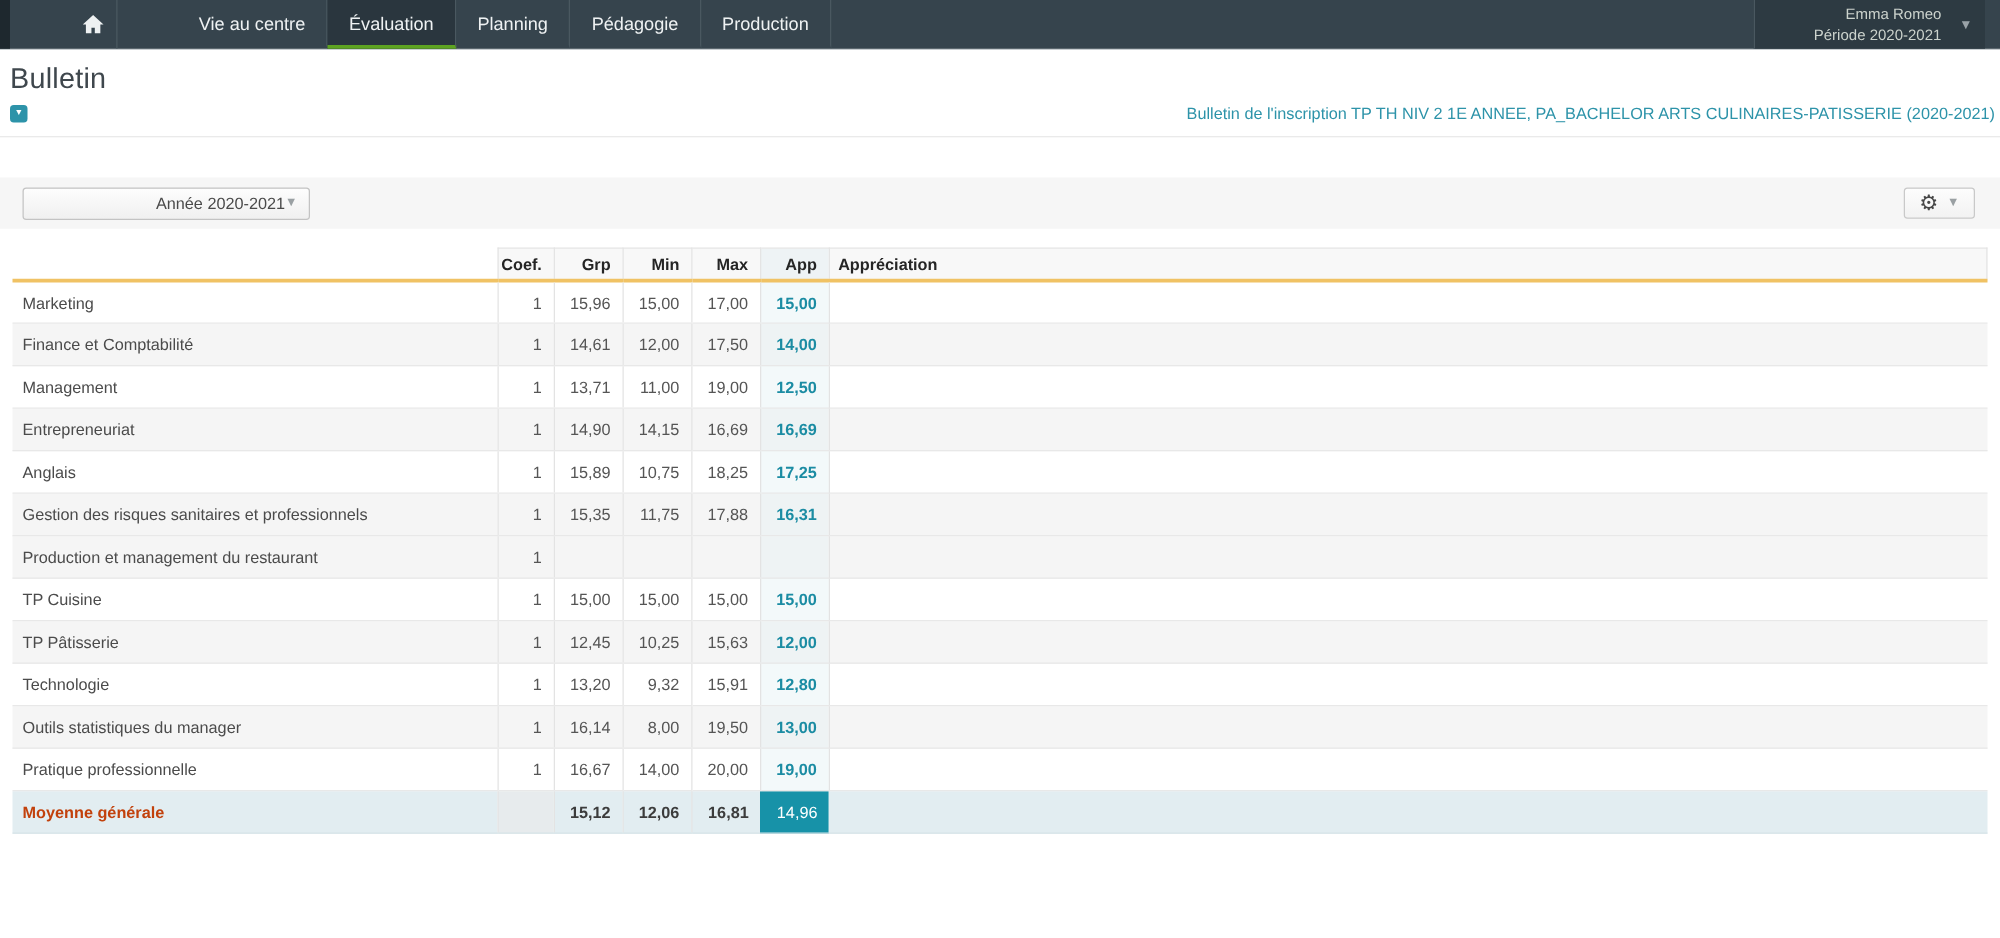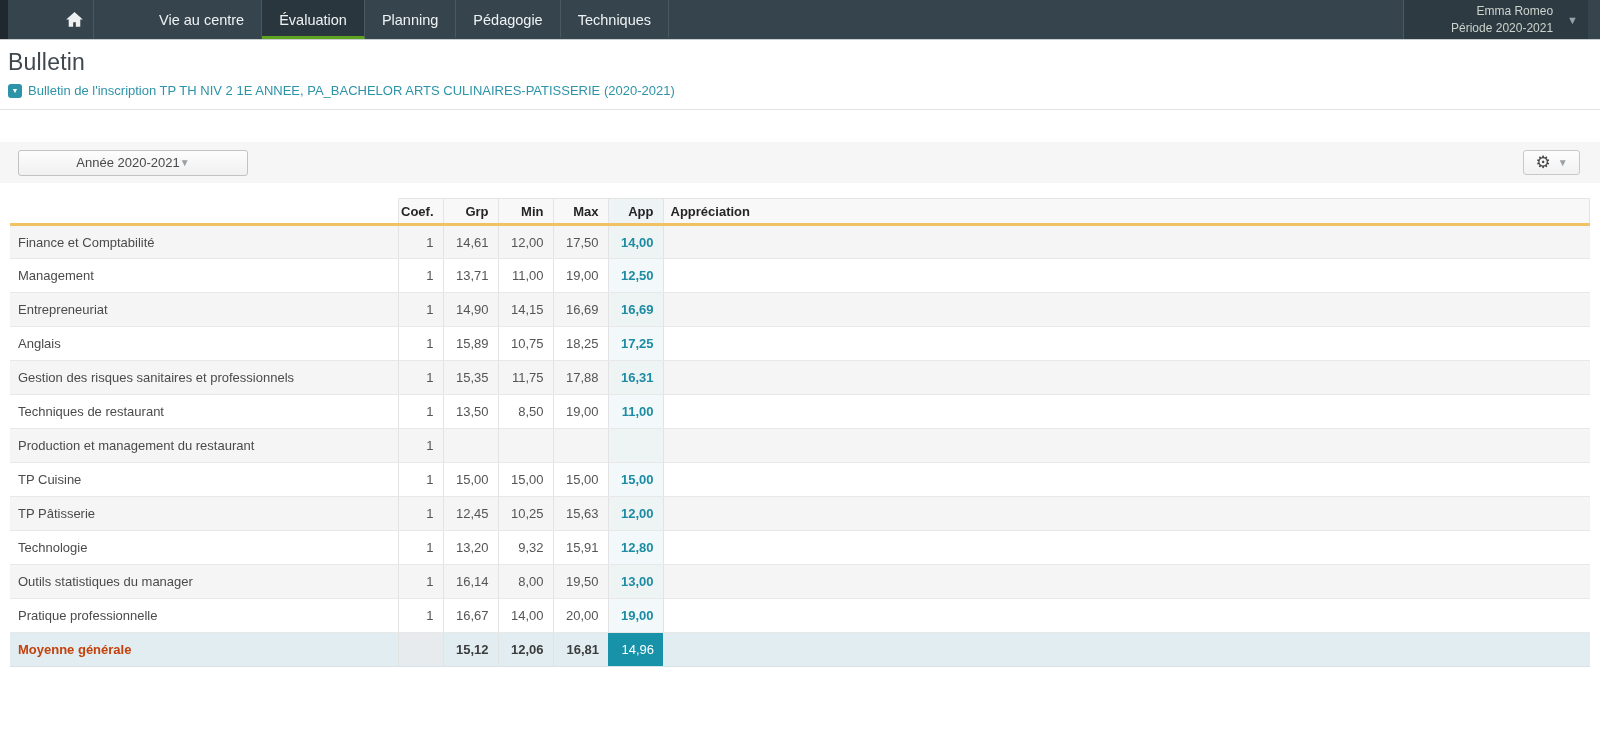--- a/index.html
+++ b/index.html
@@ -35,39 +35,39 @@
     background:#2d3a42; border-left:1px solid #4a5860;
     display:flex; align-items:center; justify-content:flex-end;
     padding:0 10px 0 12px; cursor:pointer;
   }
   .nav-user-text { text-align:right; color:#ccd3cd; font-size:12px; line-height:1.35; }
   .nav-user-caret { color:#99a2a7; font-size:11px; margin-left:14px; }
 
   
   .page-header { background:#fff; padding:9px 4px 11px 8px; border-bottom:1px solid #e3e3e3; }
   .page-title { font-size:23px; font-weight:400; color:#3f474d; margin:0 0 7px 0; letter-spacing:0.2px; }
-  .bulletin-link { display:flex; align-items:center; gap:6px; font-size:13px; }
+  .bulletin-link { display:flex; align-items:center; gap:6px; font-size:13px;justify-content:space-between; }
   .link-toggle {
     width:14px; height:14px; border-radius:3px; background:#2d93a9;
     display:flex; align-items:center; justify-content:center;
     color:#fff; font-size:7px; line-height:1; cursor:pointer; flex:0 0 auto;
   }
   .bulletin-link a { color:#2d93a9; text-decoration:none; cursor:pointer; }
 
   
   .spacer-a { height:32px; background:#fff; }
   .toolbar {
     height:41px; background:#f6f6f6;
     display:flex; align-items:center; justify-content:space-between;
     padding:0 20px 0 18px;
   }
   .select-box {
     width:230px; height:25px; border:1px solid #c3c3c3; border-radius:3px;
     background:linear-gradient(#fdfdfd,#f0f0f0);
-    display:flex; align-items:center; justify-content:center;
+    display:flex; align-items:center; justify-content:flex-end;
     padding:12px 9px; font-size:13px; color:#4a4a4a; cursor:pointer;
   }
   .select-caret, .btn-caret { color:#9aa0a3; font-size:10px; }
   .gear-btn {
     width:57px; height:25px; border:1px solid #c9c9c9; border-radius:3px;
     background:linear-gradient(#fdfdfd,#f2f2f2);
     display:flex; align-items:center; justify-content:center; gap:7px;
     cursor:pointer;
   }
   .gear-glyph { color:#474747; font-size:17px; line-height:1; }
@@ -115,21 +115,21 @@
       <svg viewBox="0 0 24 24">
           <path d="M12 2.5 1.5 12h3.2v9h5.6v-5.6h3.4V21h5.6v-9h3.2z"></path>
         </svg>
     </span>
   </div>
   <div class="nav-tabs">
       <div class="nav-tab">Vie au centre</div>
       <div class="nav-tab active">Évaluation</div>
       <div class="nav-tab">Planning</div>
       <div class="nav-tab">Pédagogie</div>
-      <div class="nav-tab">Techniques</div>
+      <div class="nav-tab">Production</div>
     </div>
   <div class="nav-user">
     <div class="nav-user-text">
       <div>Emma Romeo</div>
       <div>Période 2020-2021</div>
     </div>
     <span class="nav-user-caret">▼</span>
   </div>
 </div>
 
@@ -170,20 +170,29 @@
           <th class="h-subject"></th>
           <th class="h-coef">Coef.</th>
           <th class="h-num">Grp</th>
           <th class="h-num">Min</th>
           <th class="h-num">Max</th>
           <th class="h-app">App</th>
           <th class="h-appr">Appréciation</th>
         </tr>
       </thead>
     <tbody>
+        <tr class="">
+          <td class="subject">Marketing</td>
+          <td class="num">1</td>
+          <td class="num">15,96</td>
+          <td class="num">15,00</td>
+          <td class="num">17,00</td>
+          <td class="app num">15,00</td>
+          <td class="appr"></td>
+        </tr>
         <tr class="alt">
           <td class="subject">Finance et Comptabilité</td>
           <td class="num">1</td>
           <td class="num">14,61</td>
           <td class="num">12,00</td>
           <td class="num">17,50</td>
           <td class="app num">14,00</td>
           <td class="appr"></td>
         </tr>
         <tr class="">
@@ -213,29 +222,20 @@
           <td class="app num">17,25</td>
           <td class="appr"></td>
         </tr>
         <tr class="alt">
           <td class="subject">Gestion des risques sanitaires et professionnels</td>
           <td class="num">1</td>
           <td class="num">15,35</td>
           <td class="num">11,75</td>
           <td class="num">17,88</td>
           <td class="app num">16,31</td>
-          <td class="appr"></td>
-        </tr>
-        <tr class="">
-          <td class="subject">Techniques de restaurant</td>
-          <td class="num">1</td>
-          <td class="num">13,50</td>
-          <td class="num">8,50</td>
-          <td class="num">19,00</td>
-          <td class="app num">11,00</td>
           <td class="appr"></td>
         </tr>
         <tr class="alt">
           <td class="subject">Production et management du restaurant</td>
           <td class="num">1</td>
           <td class="num"></td>
           <td class="num"></td>
           <td class="num"></td>
           <td class="app num"></td>
           <td class="appr"></td>

